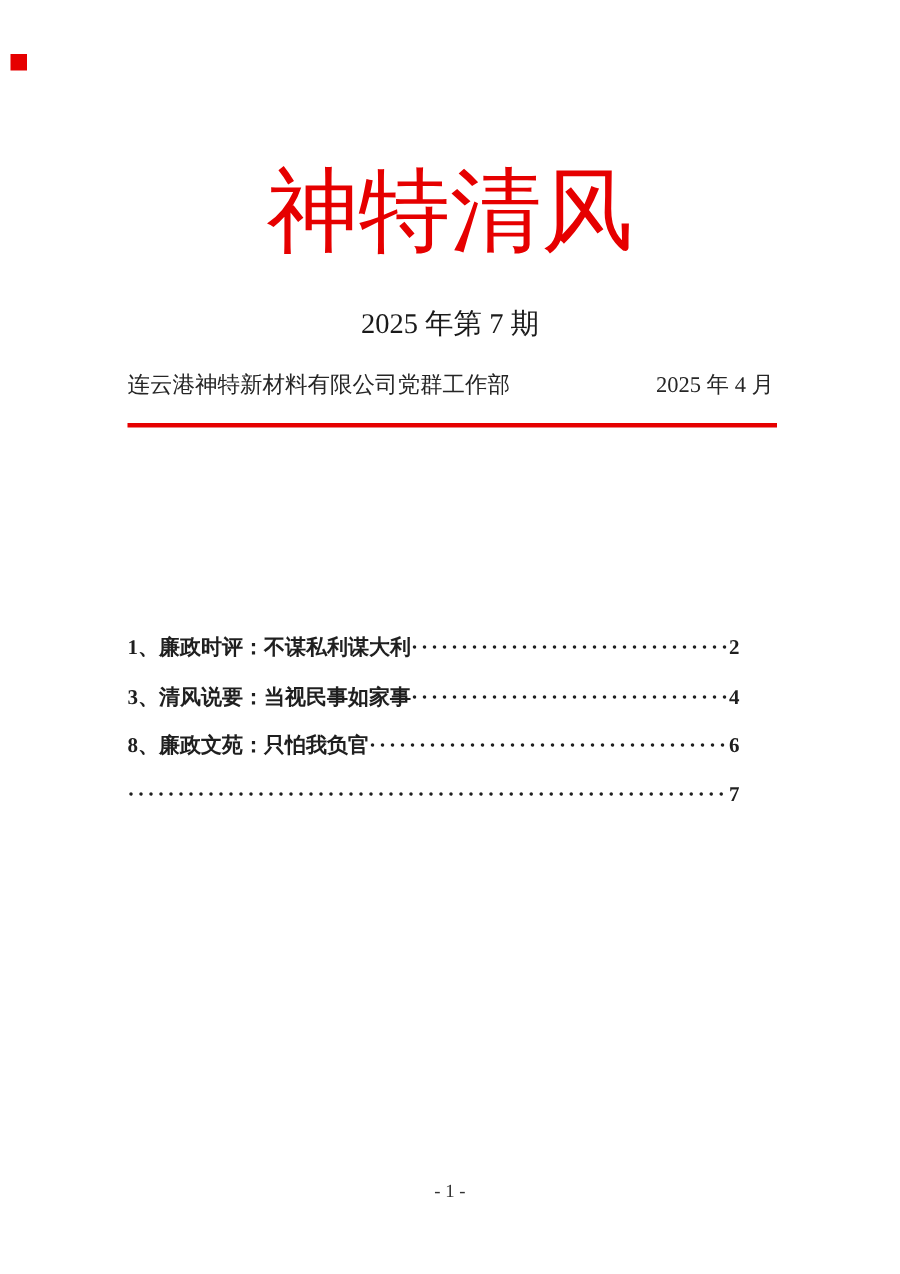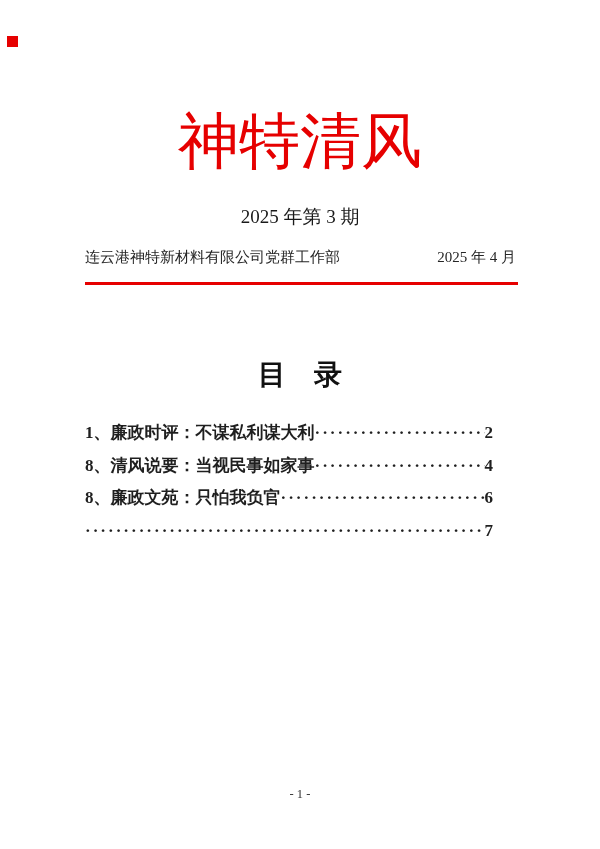--- a/index.html
+++ b/index.html
@@ -60,21 +60,21 @@
     color:#111111;
     white-space:pre;
   }
 
   .toc-list {
     position:absolute; top:417px; left:85px; width:408px;
   }
 
   .toc-row {
     display:flex; align-items:baseline;
-    font-size:17px; line-height:32.7px;
+    font-size:14px; line-height:32.7px;
     font-weight:600;
     color:#1f1f1f;
   }
 
   .toc-label { white-space:pre; flex:0 0 auto; }
 
   .toc-leader {
     flex:1 1 auto;
     overflow:hidden;
     white-space:nowrap;
@@ -94,41 +94,40 @@
 </style>
 </head>
 <body>
 
 <div class="page">
 
   <div class="corner-mark"></div>
 
   <div class="doc-title">神特清风</div>
 
-  <div class="issue-line">2025 年第 3 期</div>
+  <div class="issue-line">2025 年第 7 期</div>
 
   <div class="pub-row">
     <span>连云港神特新材料有限公司党群工作部</span>
     <span>2025 年 4 月</span>
   </div>
 
   <div class="red-rule"></div>
 
-  <div class="toc-heading">目　录</div>
 
   <div class="toc-list">
 
     <div class="toc-row">
       <span class="toc-label">1、廉政时评：不谋私利谋大利</span>
       <span class="toc-leader">····························································</span>
       <span class="toc-page">2</span>
     </div>
 
     <div class="toc-row">
-      <span class="toc-label">8、清风说要：当视民事如家事</span>
+      <span class="toc-label">3、清风说要：当视民事如家事</span>
       <span class="toc-leader">····························································</span>
       <span class="toc-page">4</span>
     </div>
 
     <div class="toc-row">
       <span class="toc-label">8、廉政文苑：只怕我负官</span>
       <span class="toc-leader">····························································</span>
       <span class="toc-page">6</span>
     </div>
 

